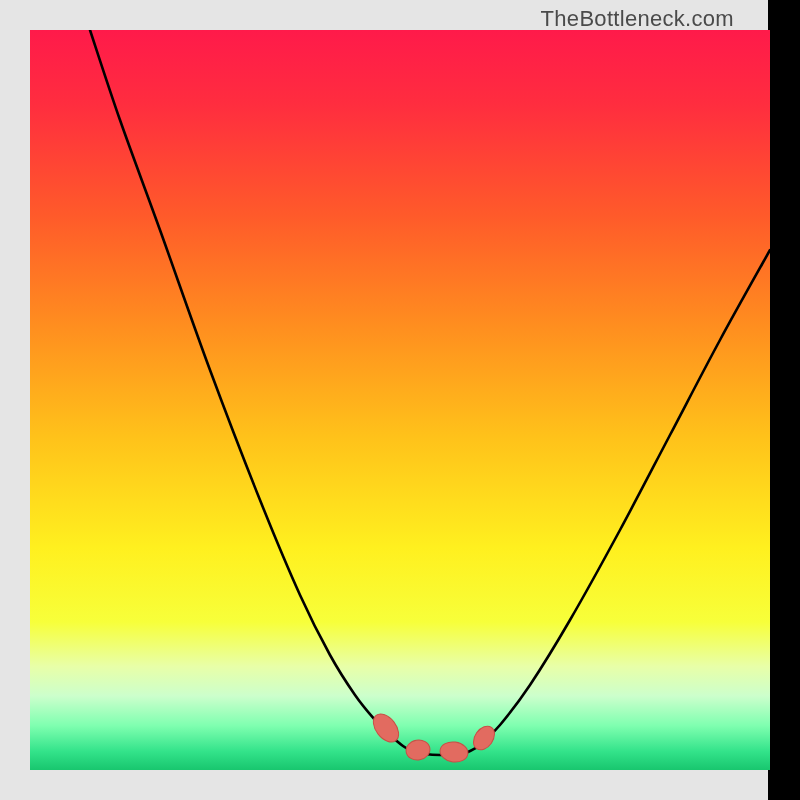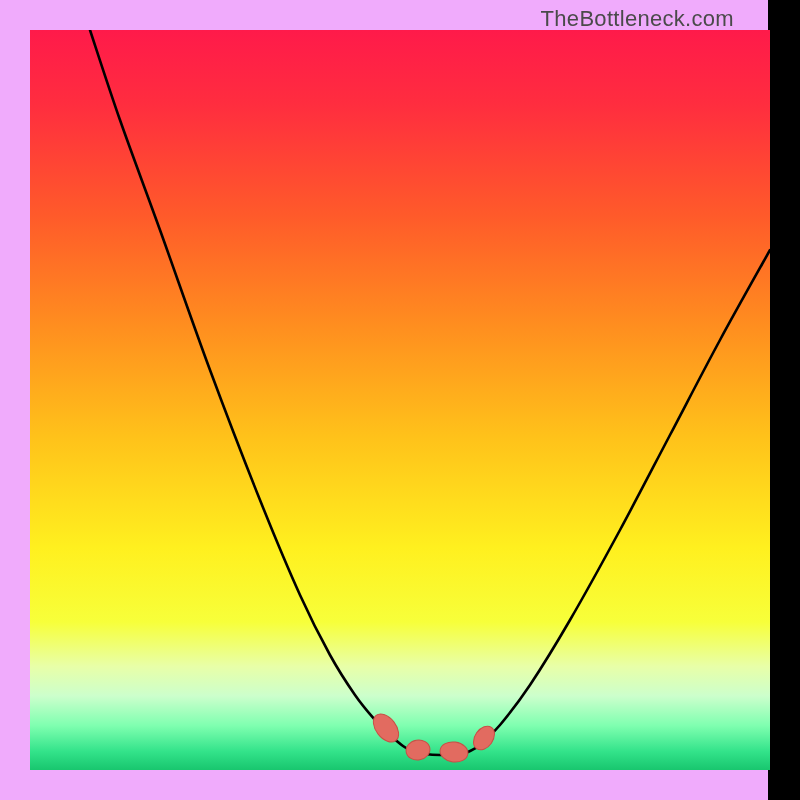--- a/index.html
+++ b/index.html
@@ -10,21 +10,21 @@
     background: #000;
     overflow: hidden;
     font-family: Arial, Helvetica, sans-serif;
   }
   .frame {
     position: absolute;
     left: 0;
     top: 0;
     width: 768px;
     height: 800px;
-    background: #f0abfc;
+    background: #e5e5e5;
   }
   .plot-area {
     position: absolute;
     left: 30px;
     top: 30px;
     width: 740px;
     height: 740px;
     overflow: hidden;
   }
   .gradient {

